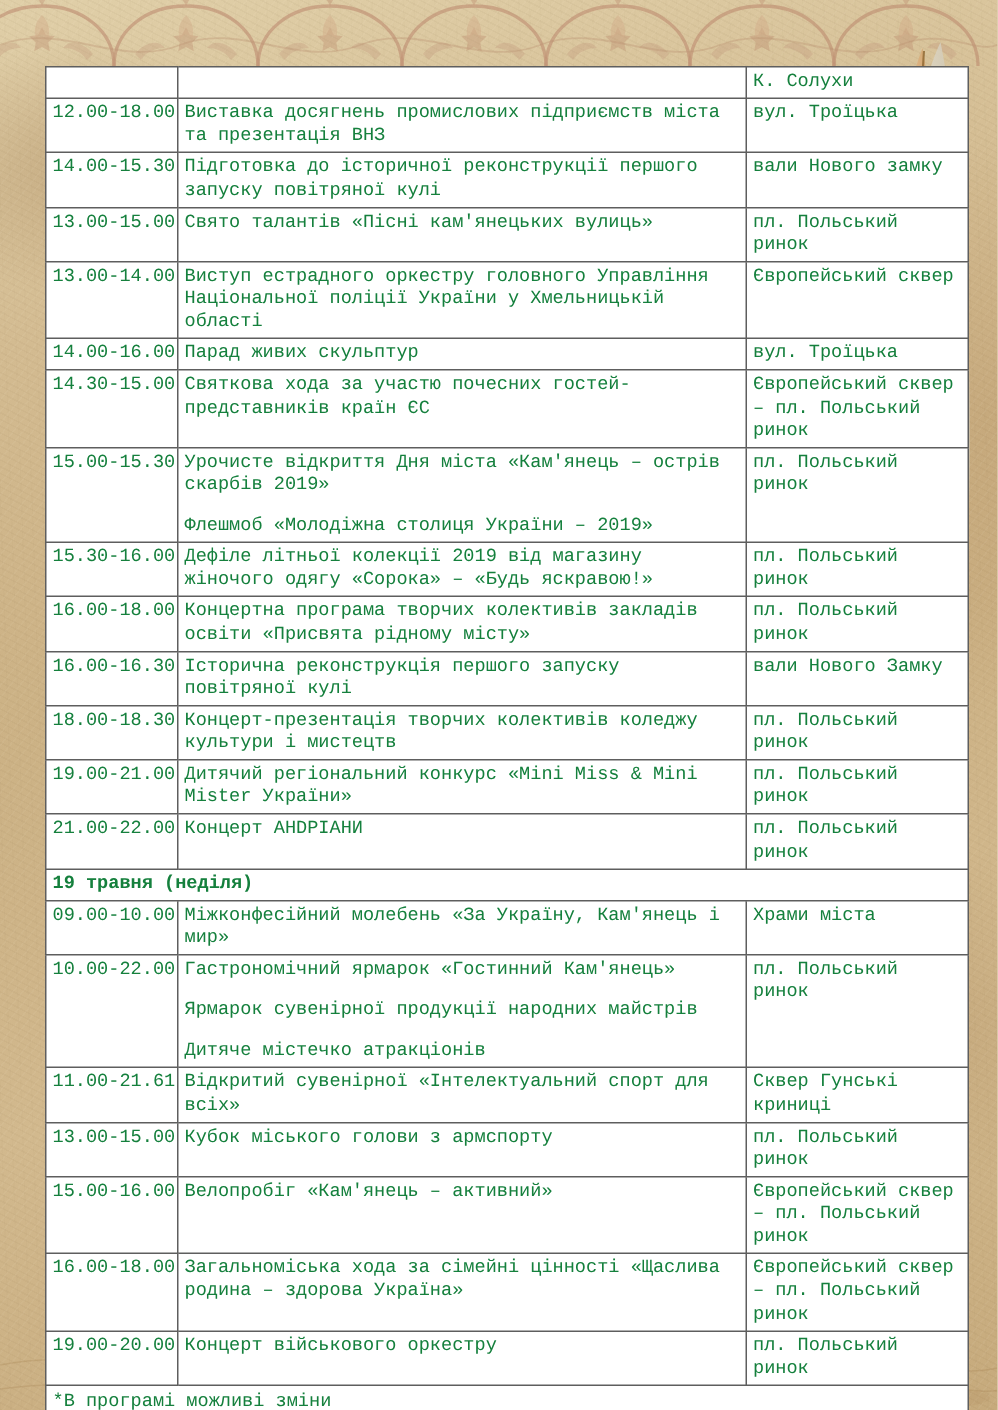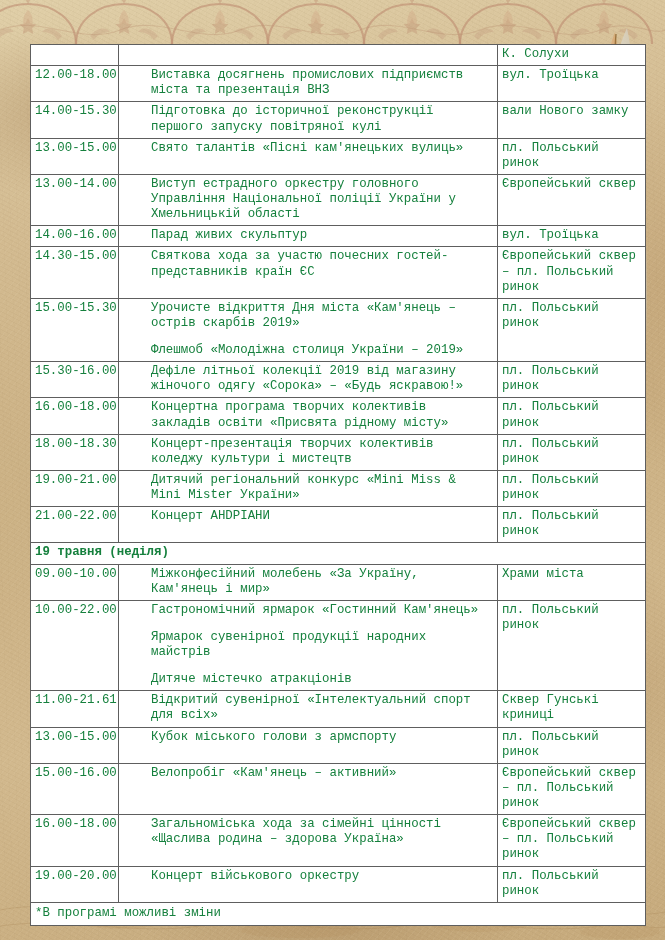--- a/index.html
+++ b/index.html
@@ -95,21 +95,21 @@
     word-wrap: break-word;
   }
   #programme td.time  { white-space: nowrap; }
   #programme td.daysep {
     font-weight: bold;
     padding: 2px 4px 3px 4px;
   }
   #programme td.note {
     padding: 3px 4px 4px 4px;
   }
-  .ev-line { display: block; margin-left: 28px; }
+  .ev-line { display: block; }
   .ev-line + .ev-line { margin-top: 0; }
   .ev-line.gap { margin-top: 12px; }
 </style>
 </head>
 <body>
 
 <div id="page-bg"></div>
 <div id="page-grain"></div>
 
 <div id="top-ornament">
@@ -293,20 +293,27 @@
         <td class="place">пл. Польський ринок</td>
       </tr>
       <tr>
         <td class="time">16.00-18.00</td>
         <td class="event">
           <span class="ev-line">Концертна програма творчих колективів закладів освіти «Присвята рідному місту»</span>
         </td>
         <td class="place">пл. Польський ринок</td>
       </tr>
       <tr>
+        <td class="time">16.00-16.30</td>
+        <td class="event">
+          <span class="ev-line">Історична реконструкція першого запуску повітряної кулі</span>
+        </td>
+        <td class="place">вали Нового Замку</td>
+      </tr>
+      <tr>
         <td class="time">18.00-18.30</td>
         <td class="event">
           <span class="ev-line">Концерт-презентація творчих колективів коледжу культури і мистецтв</span>
         </td>
         <td class="place">пл. Польський ринок</td>
       </tr>
       <tr>
         <td class="time">19.00-21.00</td>
         <td class="event">
           <span class="ev-line">Дитячий регіональний конкурс «Mini Miss &amp; Mini Mister України»</span>

